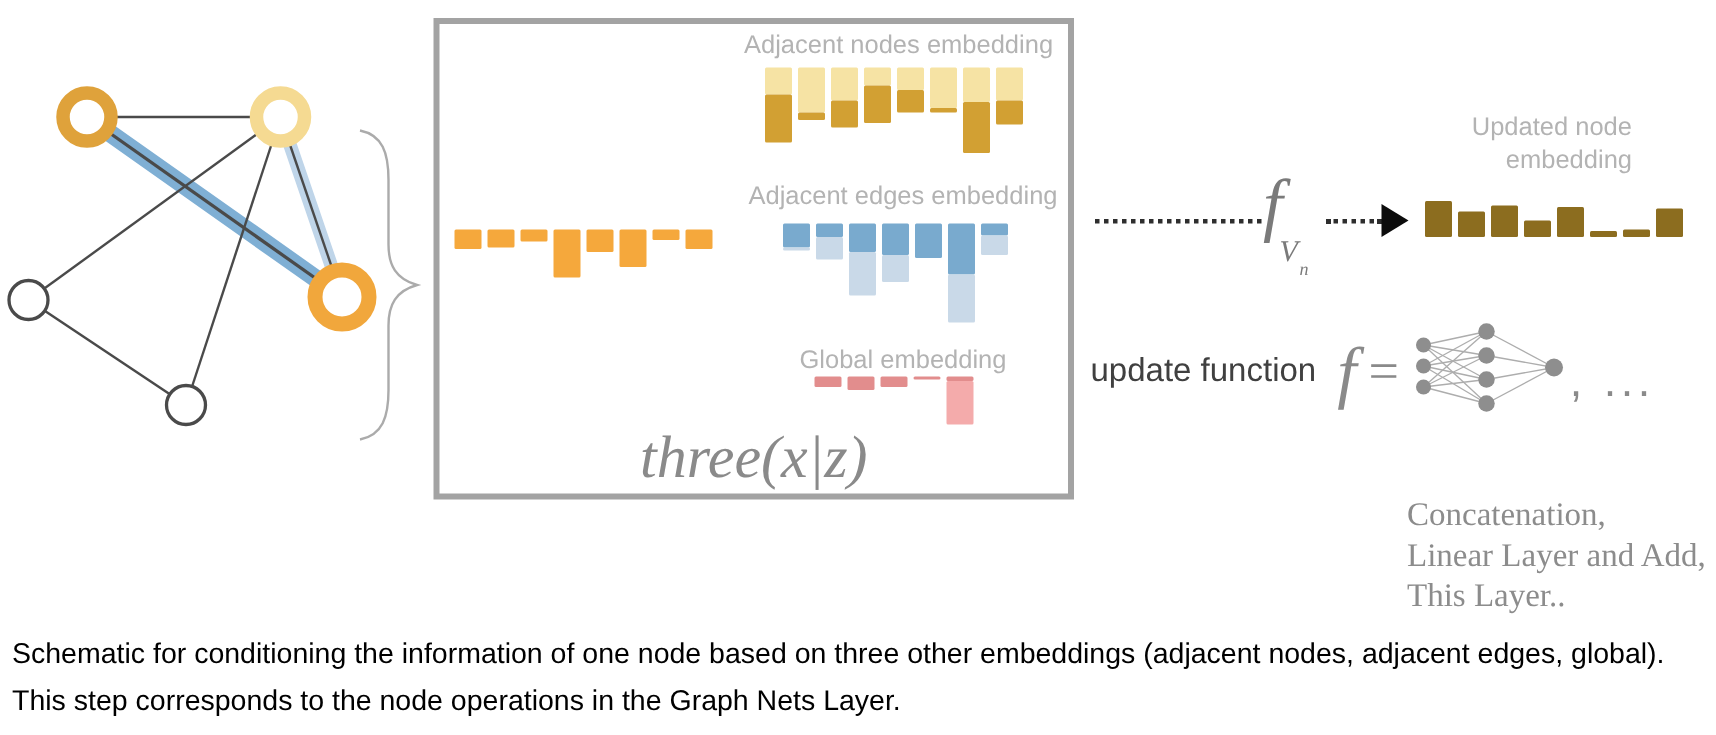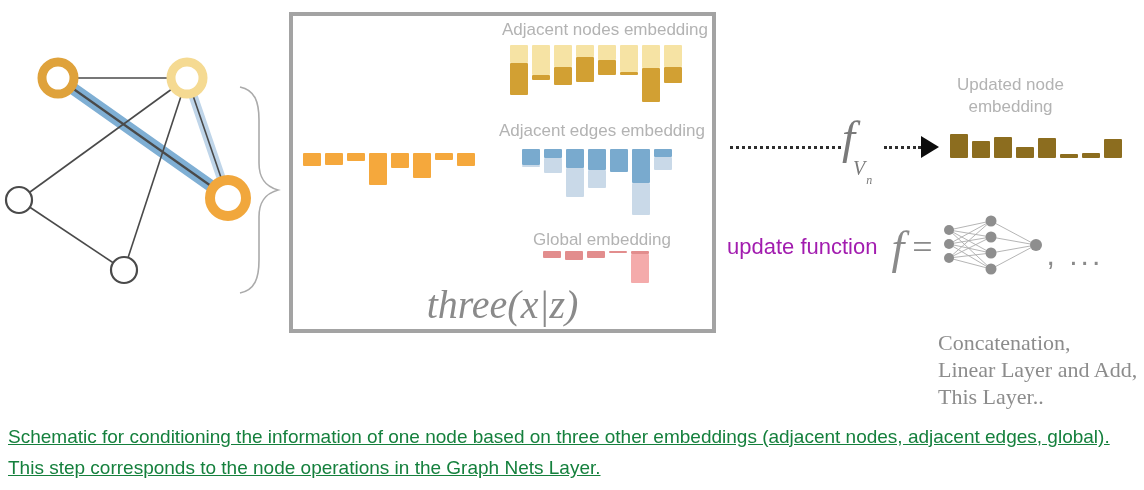--- a/index.html
+++ b/index.html
@@ -8,24 +8,24 @@
     font-family:"Liberation Sans", sans-serif;
   }
   
   .cond-box{
     position:absolute;left:289px;top:12px;width:427px;height:321px;
     border:4px solid #A3A3A3;box-sizing:border-box;background:#ffffff;
   }
   
   .chart-label{position:absolute;color:#B3B3B3;font-size:17px;white-space:nowrap;}
   .lbl-node{left:301px;top:128px;}
-  .lbl-adjnodes{left:496px;top:20px;width:212px;text-align:right;}
+  .lbl-adjnodes{left:496px;top:20px;width:212px;text-align:left;}
   .lbl-adjedges{left:496px;top:121px;width:212px;text-align:center;}
   .lbl-global{left:496px;top:230px;width:212px;text-align:center;}
-  .lbl-updated{left:933px;top:74px;width:155px;text-align:center;white-space:normal;line-height:1.3;}
+  .lbl-updated{left:933px;top:74px;width:155px;text-align:right;white-space:normal;line-height:1.3;}
   
   .chart{position:absolute;display:flex;align-items:flex-start;}
   .chart.up{align-items:flex-end;}
   .bar-col{display:flex;flex-direction:column;}
   .chart.up .bar-col{justify-content:flex-end;height:100%;}
   .bar-seg{width:100%;border-radius:1px;}
   
   .cond-formula{
     position:absolute;left:289px;top:281px;width:427px;text-align:center;
     font-family:"Liberation Serif", serif;font-style:italic;font-size:40px;color:#8A8A8A;
@@ -37,35 +37,35 @@
   .arrowhead{
     position:absolute;left:921px;top:136px;width:0;height:0;
     border-left:18px solid #0c0c0c;border-top:11px solid transparent;border-bottom:11px solid transparent;
   }
   .f-vn{position:absolute;left:842px;top:110px;color:#7A7A7A;font-family:"Liberation Serif", serif;font-style:italic;}
   .f-vn .f-main{font-size:47px;}
   .f-vn .f-sub{font-size:20px;position:relative;top:22px;left:-2px;}
   .f-vn .f-subsub{font-size:12px;position:relative;top:31px;left:-1px;}
   
   .update-row{position:absolute;left:727px;top:212px;height:70px;display:flex;align-items:center;}
-  .fn-label{font-size:22px;color:#a21caf;}
+  .fn-label{font-size:22px;color:#404040;}
   .update-row .fn-label{margin-right:14px;}
   .big-f{font-family:"Liberation Serif", serif;font-style:italic;font-size:46px;color:#8A8A8A;margin-right:8px;}
   .big-eq{font-family:"Liberation Serif", serif;font-size:36px;color:#8A8A8A;margin-right:6px;}
   .comma-dots{font-size:30px;color:#8A8A8A;letter-spacing:3px;position:relative;top:8px;margin-left:4px;}
   
   .conditioning-label{position:absolute;left:727px;top:300px;}
   .cond-options{
     position:absolute;left:938px;top:329px;
     font-family:"Liberation Serif", serif;font-size:22px;color:#8C8C8C;line-height:27px;
   }
   
   .caption{
     position:absolute;left:8px;top:421px;width:1132px;
-    font-size:19px;color:#15803d;line-height:1.65;text-decoration:underline;
+    font-size:19px;color:#000000;line-height:1.65;
   }
   
   .graph-svg{position:absolute;left:0;top:0;}
   .nn-svg{display:block;}
 </style>
 </head>
 <body>
 
 <div id="stage">
 

